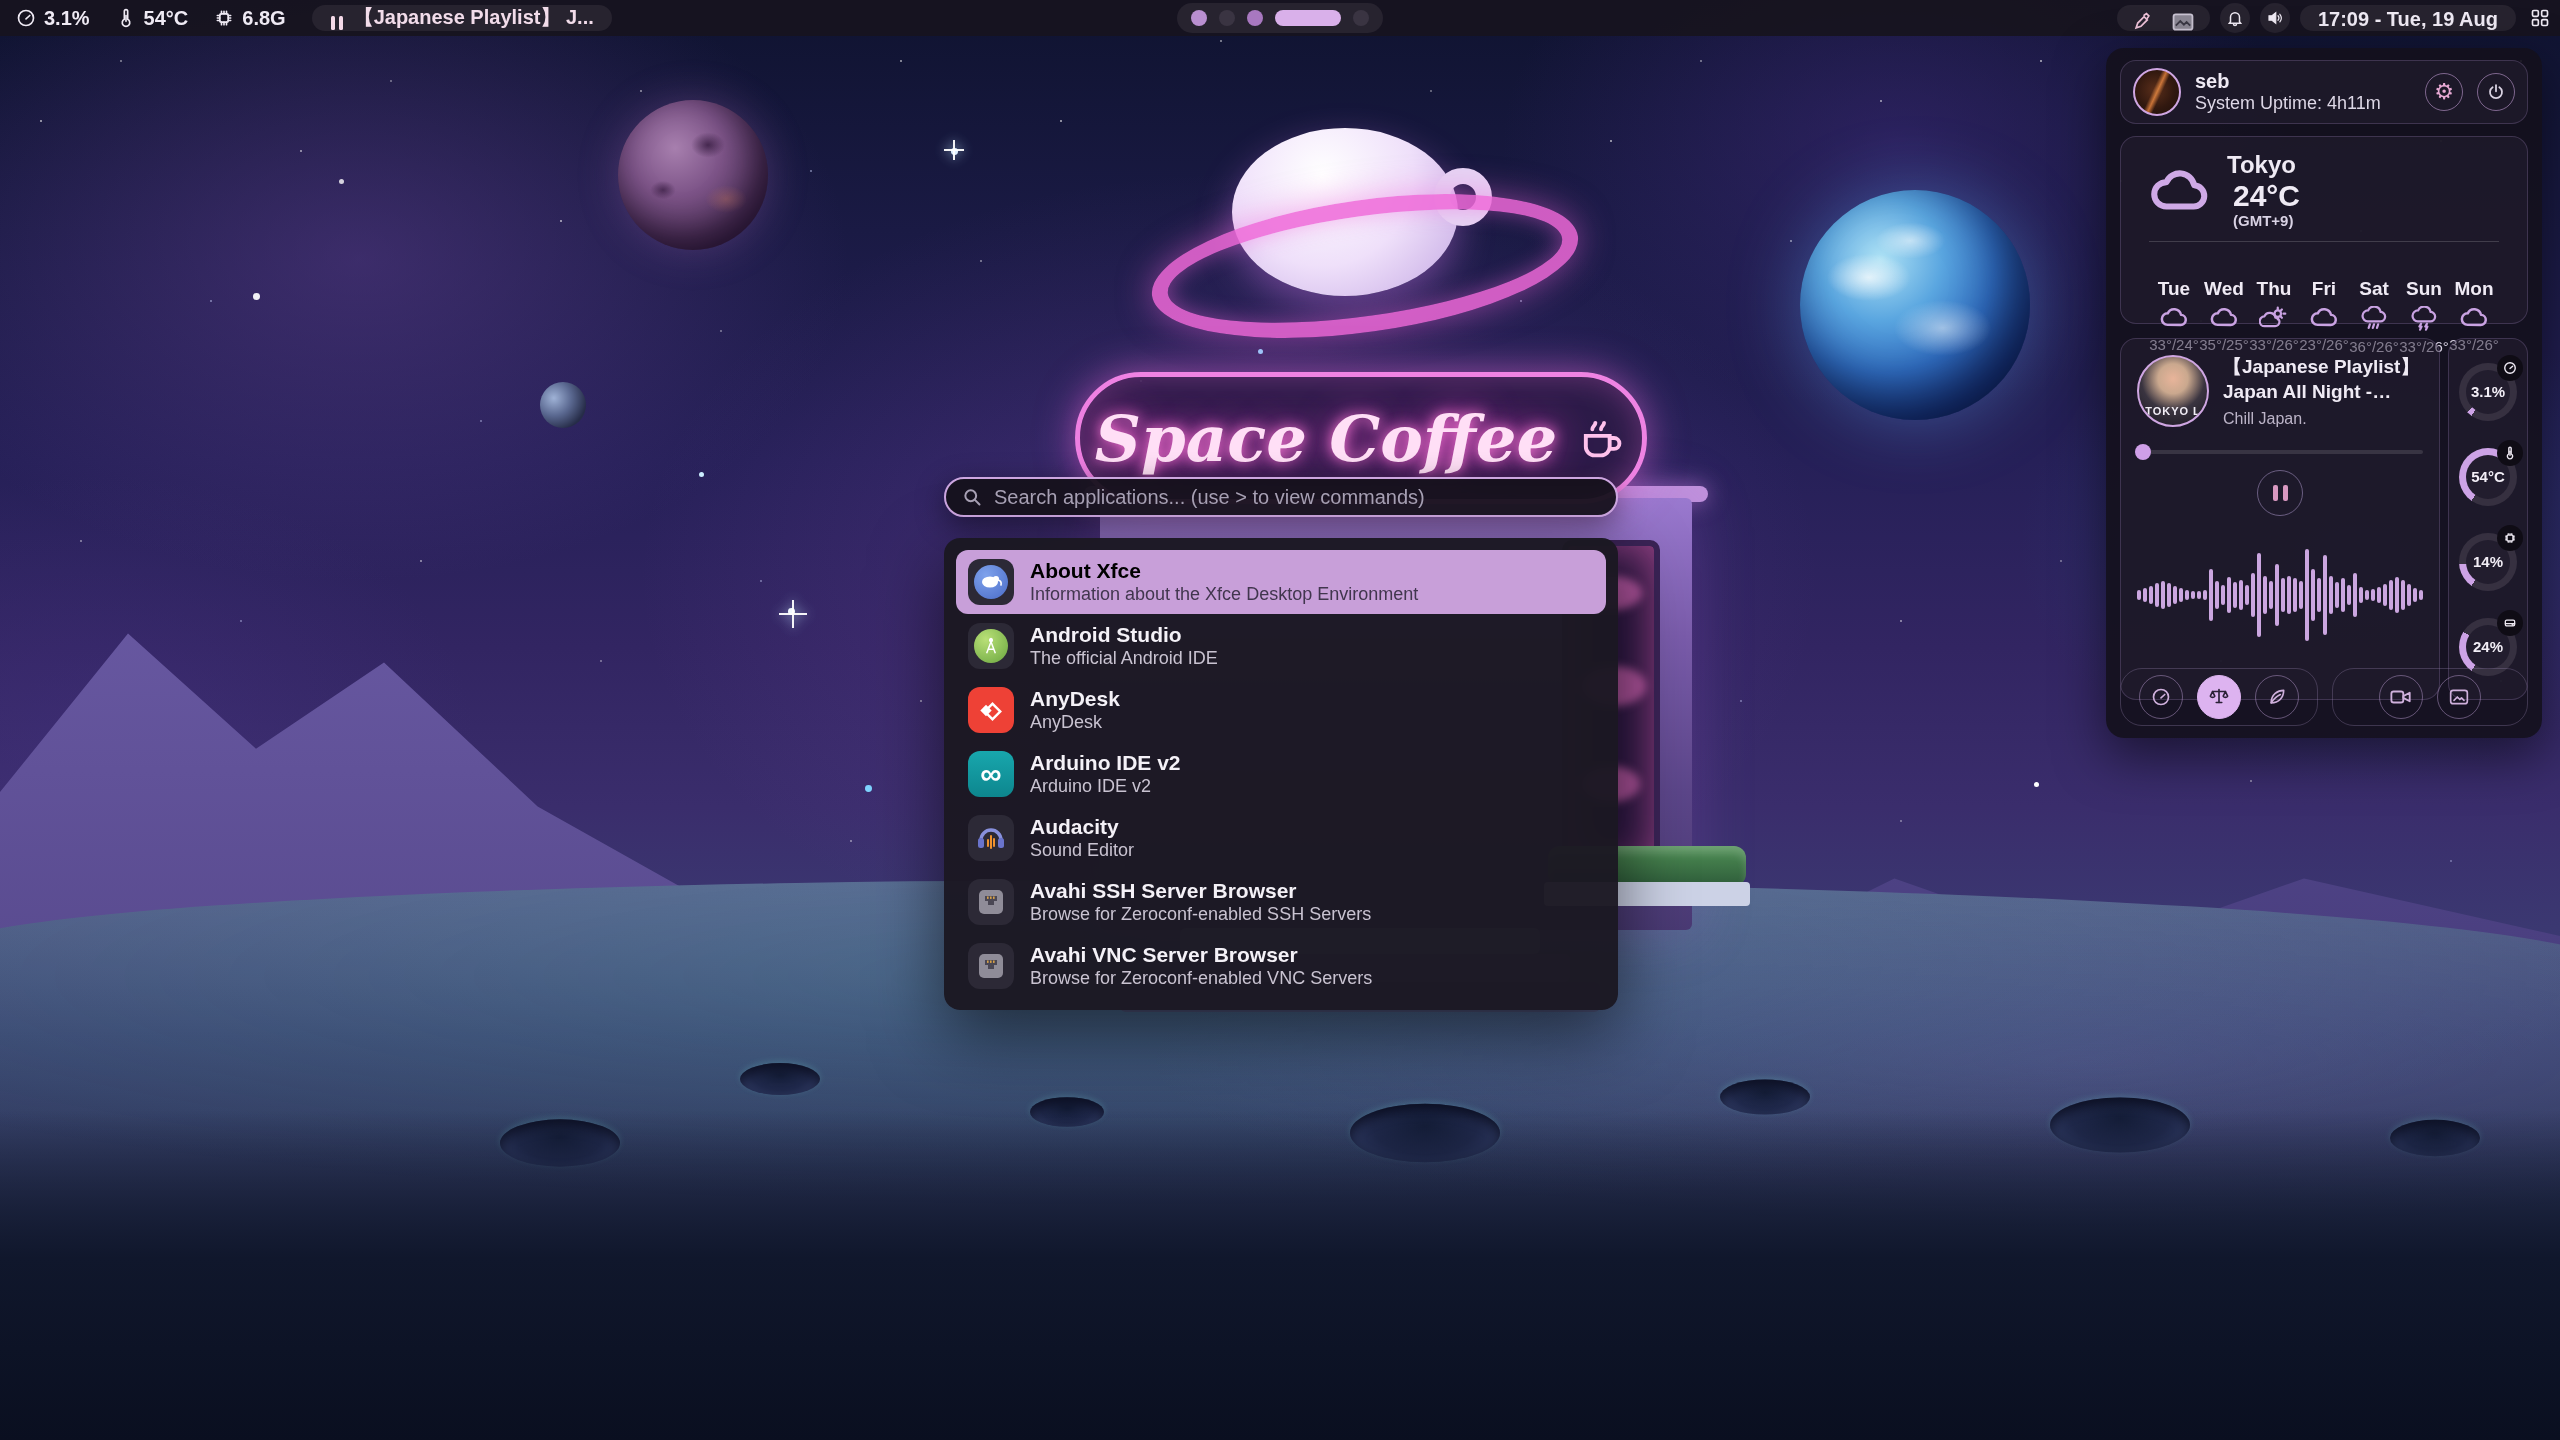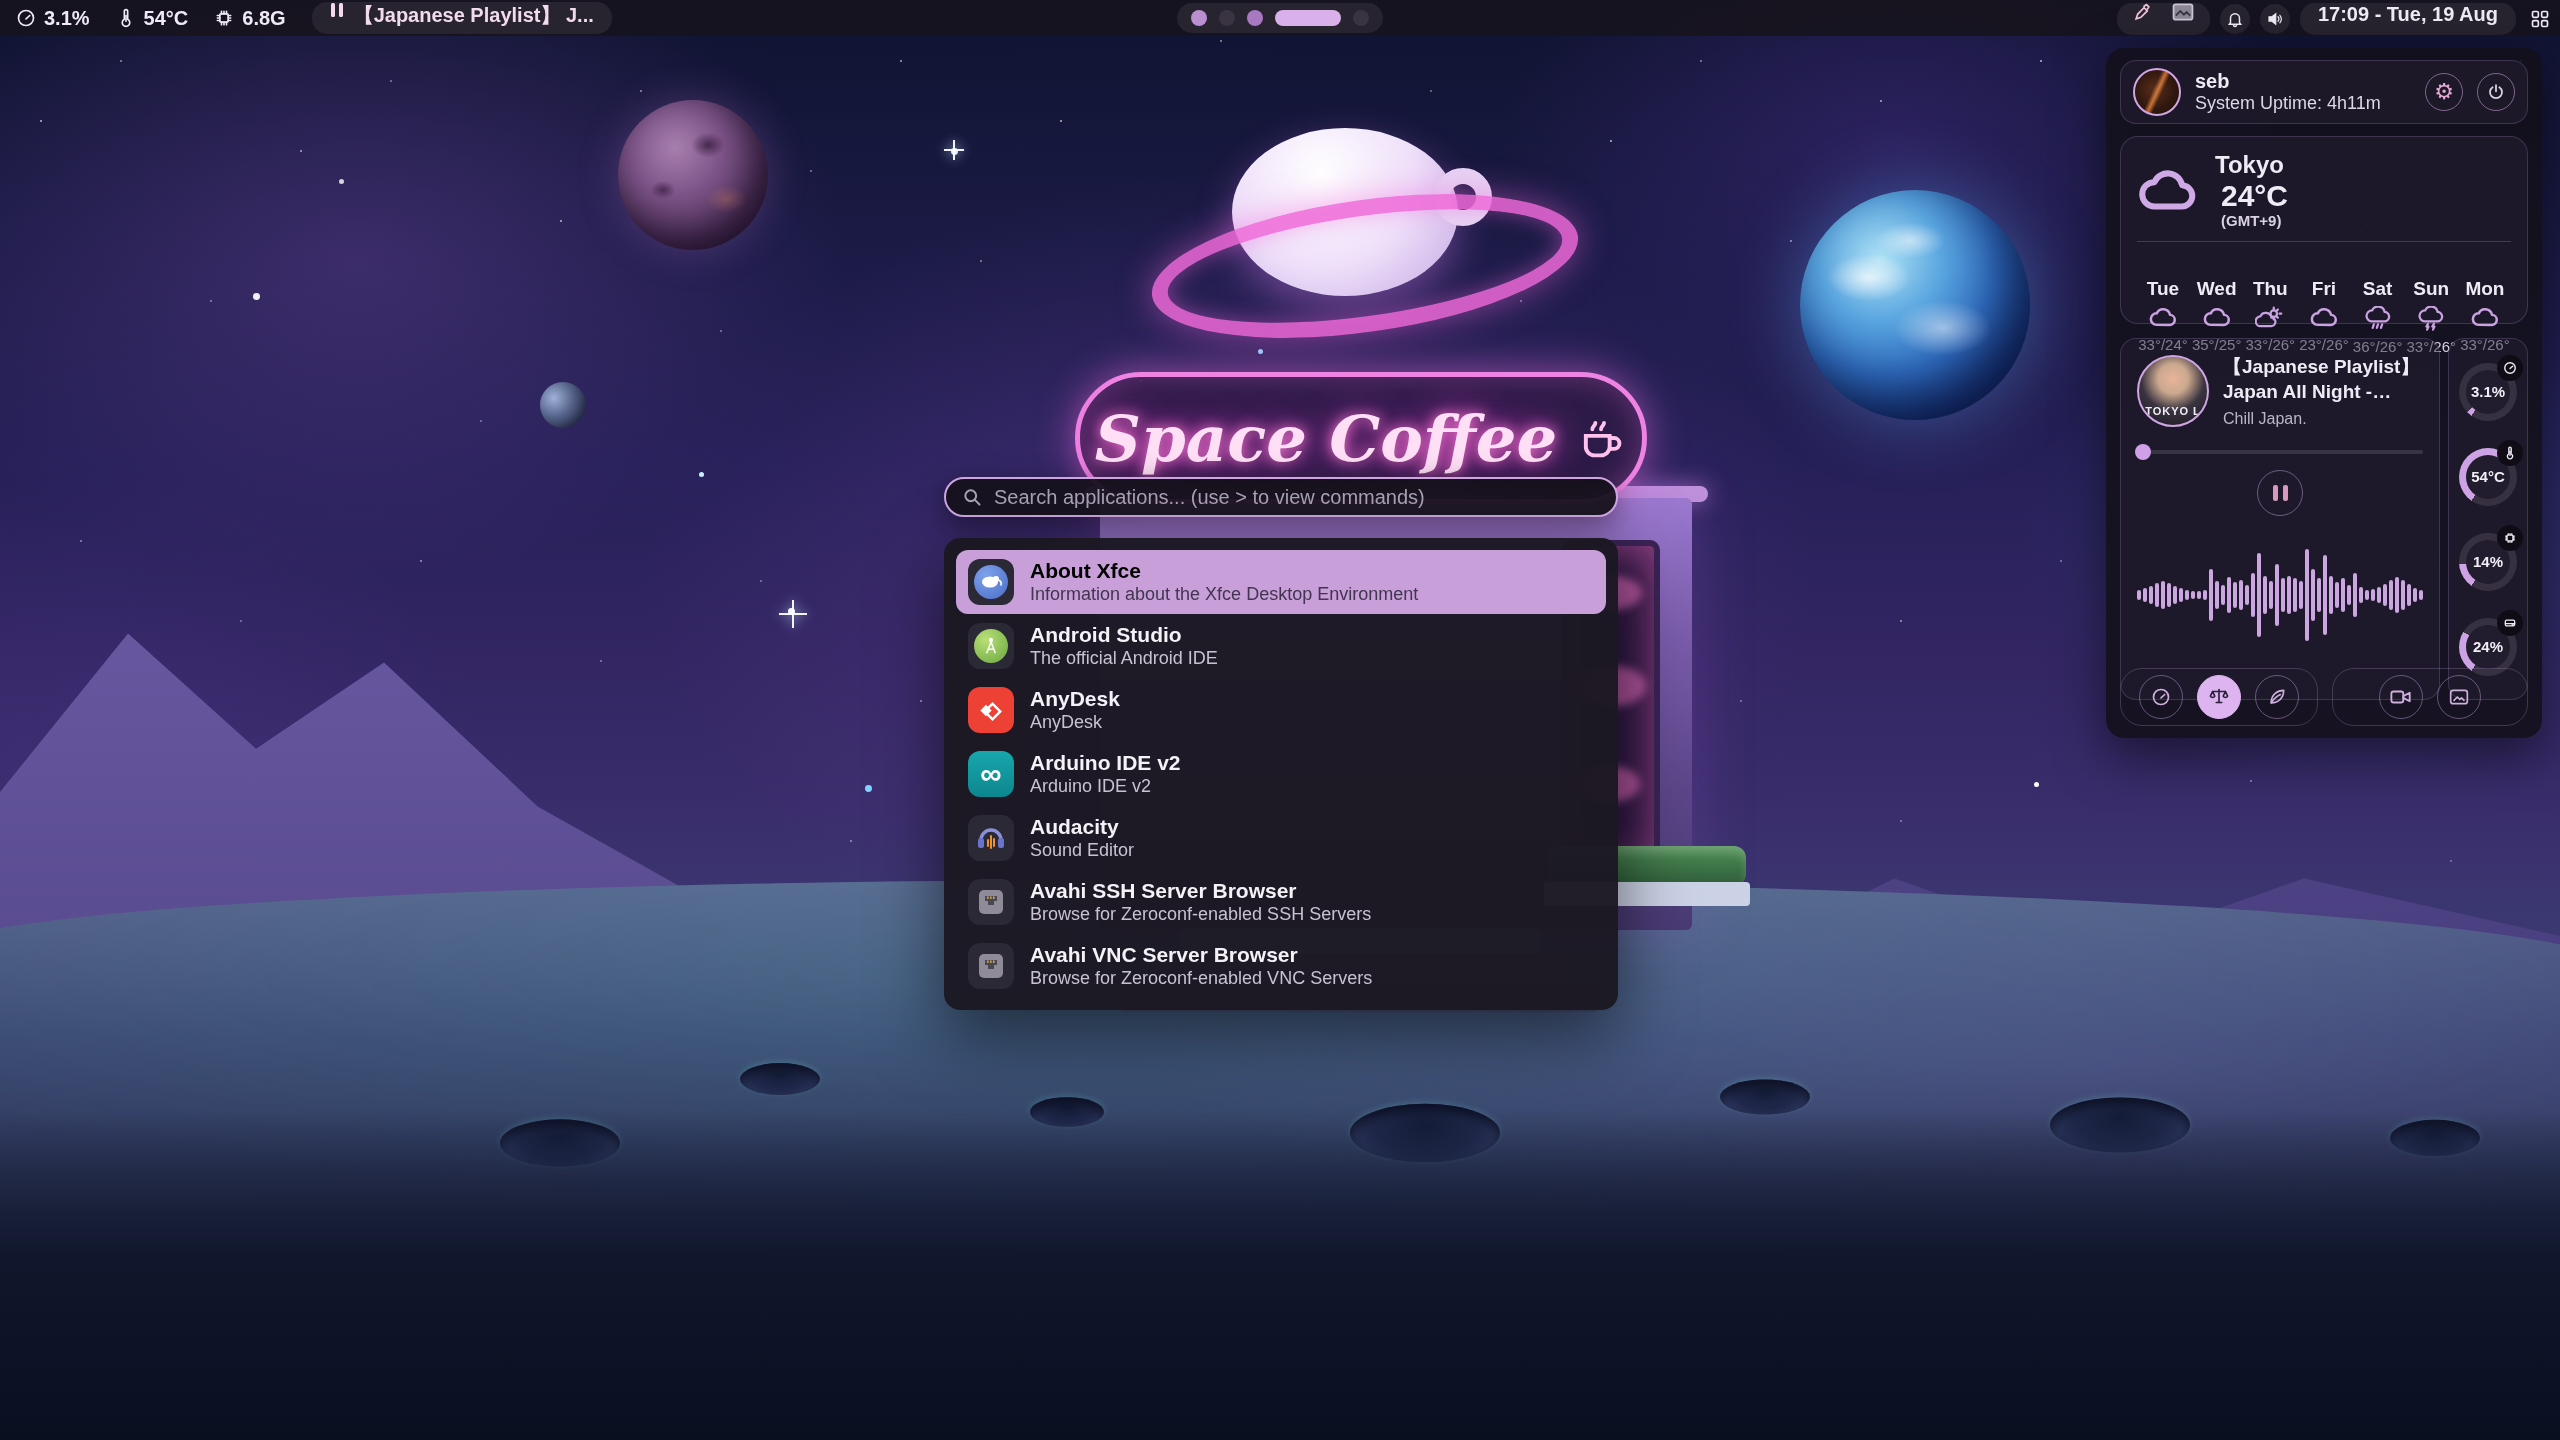--- a/index.html
+++ b/index.html
@@ -88,21 +88,21 @@
   .shop-window i { position:absolute; left:14px; border-radius:50%; background:rgba(255,120,210,.55); filter:blur(4px); display:block;}
   .hedge { position:absolute; left:1548px; top:846px; width:198px; height:40px; border-radius:12px;
     background:linear-gradient(180deg,#4f8f55,#2e5c3a); box-shadow:inset 0 7px 9px rgba(255,255,255,.18);}
   .planter { position:absolute; left:1544px; top:882px; width:206px; height:24px; border-radius:4px; background:#ccd2e6;}
   .step { position:absolute; border-radius:6px; }
   
   .topbar { position:absolute; left:0; top:0; width:2560px; height:36px; z-index:10;
     background:rgba(23,20,31,.96); display:flex; align-items:center; color:#efeaf4; font-size:20px; font-weight:600;}
   .tb-left { display:flex; align-items:center; gap:26px; padding-left:16px;}
   .tb-stat { display:flex; align-items:center; gap:8px;}
-  .tb-pill { display:flex; align-items:flex-start; gap:10px; background:#27232f; border-radius:15px; height:32px; padding:0 18px;}
+  .tb-pill { display:flex; align-items:flex-end; gap:10px; background:#27232f; border-radius:15px; height:26px; padding:0 18px;}
   .tb-center { position:absolute; left:50%; top:3px; transform:translateX(-50%);
     display:flex; align-items:center; gap:12px; background:#27232f; border-radius:15px; height:30px; padding:0 14px;}
   .ws-dot { width:16px; height:16px; border-radius:50%;}
   .ws-occ1 { background:#b98fd0;} .ws-occ2 { background:#a878c0;}
   .ws-empty { background:#3a3442;}
   .ws-active { width:66px; height:16px; border-radius:9px; background:#d9b0ea;}
   .tb-right { position:absolute; right:10px; top:3px; display:flex; align-items:center; gap:10px;}
   .tb-circ { width:30px; height:30px; border-radius:50%; background:#27232f; display:flex; align-items:center; justify-content:center;}
   .icon { display:inline-flex; align-items:center; justify-content:center;}
   svg { display:block; }
@@ -134,21 +134,21 @@
     background:rgba(20,16,28,.92); border-radius:18px; box-shadow:0 18px 50px rgba(0,0,0,.5); color:#efeaf4;}
   .card { position:absolute; background:rgba(40,34,52,.48); border:1px solid rgba(150,125,180,.28); border-radius:16px;}
   .user-card { left:14px; top:12px; width:408px; height:64px; display:flex; align-items:center; padding:0 12px; gap:14px;}
   .avatar { width:48px; height:48px; border-radius:50%; border:2px solid #cfa6e2; flex:0 0 48px;
     background:radial-gradient(circle at 45% 45%, #5a2e1a 0%, #31180f 55%, #1c0f0a 100%),
                linear-gradient(115deg, transparent 42%, rgba(230,120,50,.8) 50%, transparent 58%); background-blend-mode:screen;}
   .user-name { font-size:20px; font-weight:bold; line-height:1.2;}
   .user-uptime { font-size:18px; color:#ddd7e6; line-height:1.2;}
   .round-btn { width:38px; height:38px; border-radius:50%; border:1.5px solid rgba(205,166,224,.55);
     display:flex; align-items:center; justify-content:center; color:#e7bde0;}
-  .weather-card { left:14px; top:88px; width:408px; height:188px; padding:14px 16px;border-radius:18px;}
+  .weather-card { left:14px; top:88px; width:408px; height:188px; padding:14px 28px;}
   .w-head { display:flex; align-items:center; gap:16px;}
   .w-city { font-size:24px; font-weight:bold; line-height:1.15;}
   .w-temp { font-size:30px; font-weight:bold; line-height:1.1;}
   .w-tz { font-size:15px; font-weight:600; color:#d9d2e4; margin-left:6px;}
   .w-div { height:1px; background:rgba(255,255,255,.16); margin:12px 0 10px;}
   .w-row { display:flex; justify-content:space-between;margin-top:36px;}
   .fc { display:flex; flex-direction:column; align-items:center; gap:6px; width:52px;}
   .fc-day { font-size:19px; font-weight:bold;}
   .fc-temps { font-size:15px; color:#d6cfe0; white-space:nowrap;}
   .wicon { color:#c9a2e2;}

